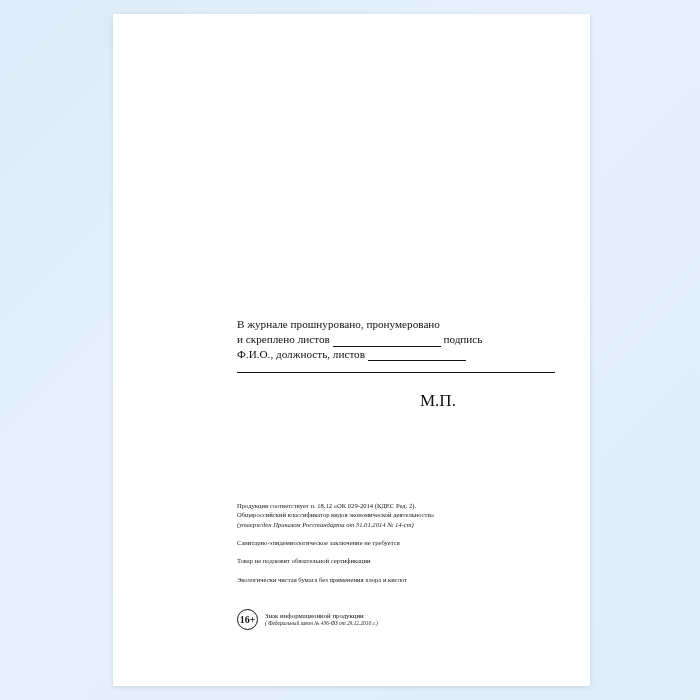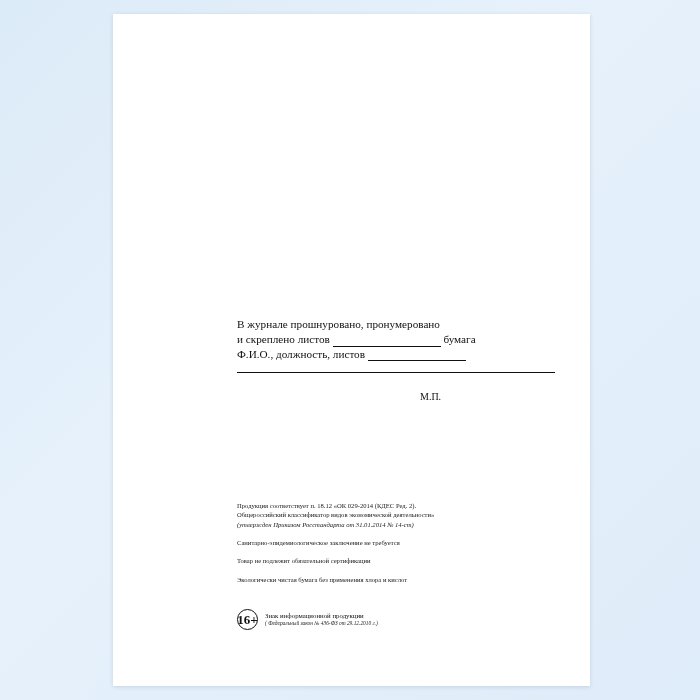--- a/index.html
+++ b/index.html
@@ -55,21 +55,21 @@
   .rule-wide {
     display: block;
     border-bottom: 1px solid #111;
     width: 318px;
     height: 10px;
     margin-top: 1px;
   }
   .mp {
     margin-top: 17px;
     margin-left: 183px;
-    font-size: 10px;
+    font-size: 17px;
     font-family: Liberation Serif, serif;
   }
   .block-footer {
     position: absolute;
     left: 124px;
     top: 487px;
     width: 320px;
     font-size: 6.6px;
     color: #1a1a1a;
     line-height: 1.42;
@@ -85,21 +85,21 @@
     align-items: center;
   }
   .age-badge {
     width: 19px;
     height: 19px;
     border: 1.1px solid #111;
     border-radius: 50%;
     display: flex;
     align-items: center;
     justify-content: center;
-    font-size: 13px;
+    font-size: 10px;
     font-weight: bold;
     color: #111;
     flex: none;
   }
   .info-text {
     margin-left: 7px;
     font-size: 6.8px;
     line-height: 1.4;
     color: #111;
   }
@@ -116,21 +116,21 @@
 
 <div id="page">
 
   <div class="block-main">
     <div class="line">
       <span>В журнале прошнуровано, пронумеровано</span>
     </div>
     <div class="line">
       <span>и скреплено листов</span>
       <span class="fill f-long"></span>
-      <span>бумага</span>
+      <span>подпись</span>
     </div>
     <div class="line">
       <span>Ф.И.О., должность, листов</span>
       <span class="fill f-name"></span>
     </div>
     <span class="rule-wide"></span>
     <div class="mp">М.П.</div>
   </div>
 
   <div class="block-footer">

